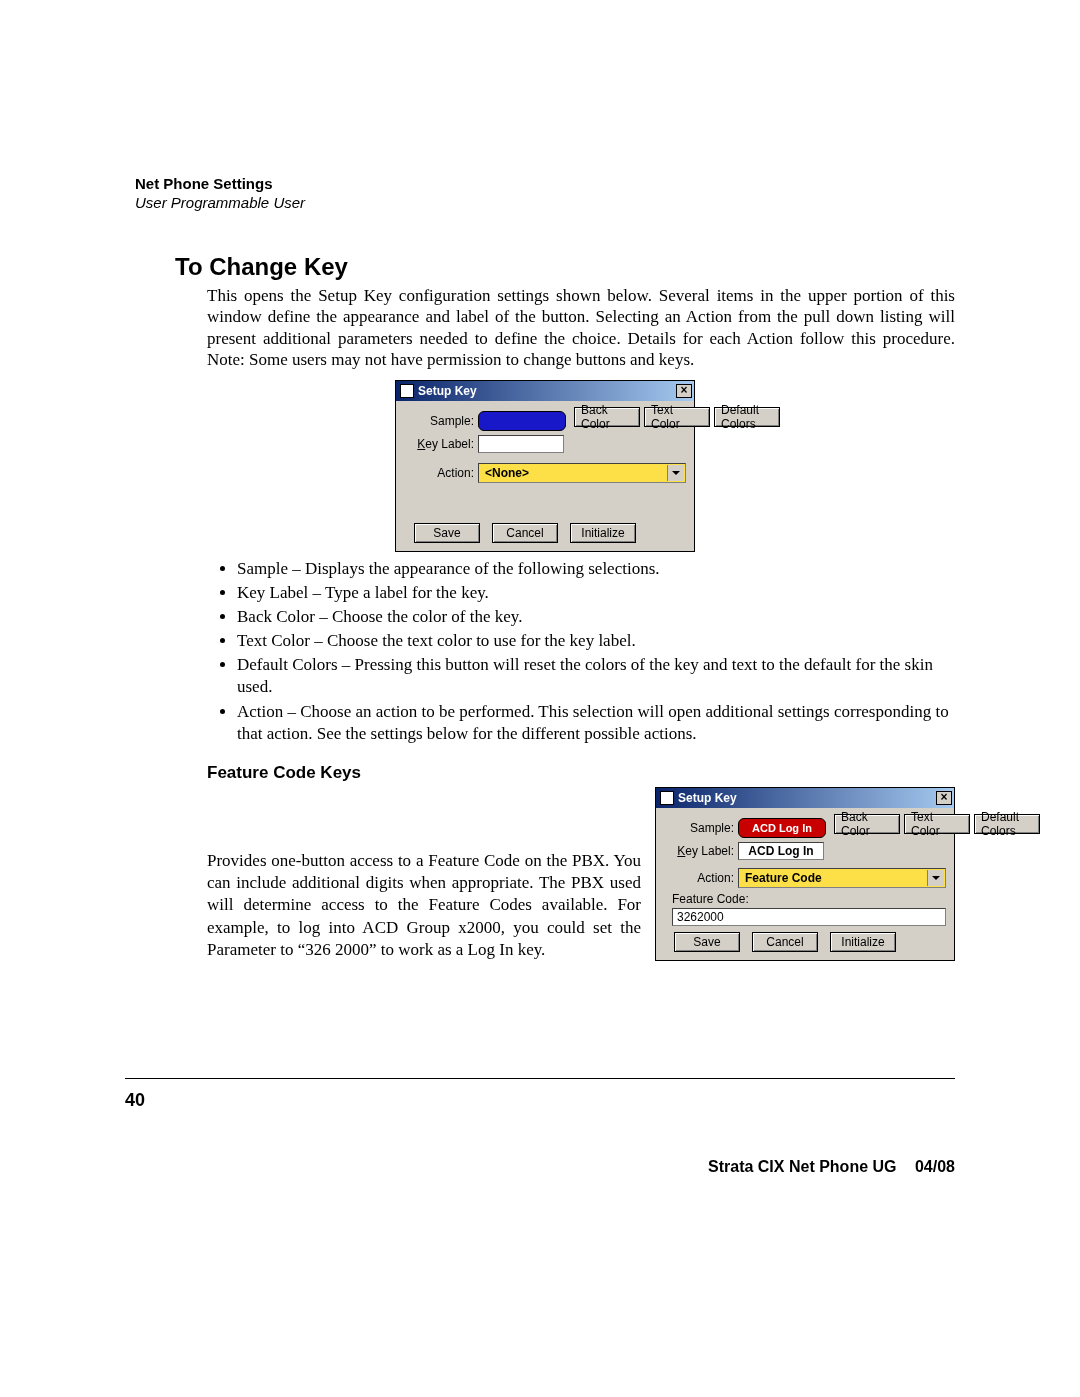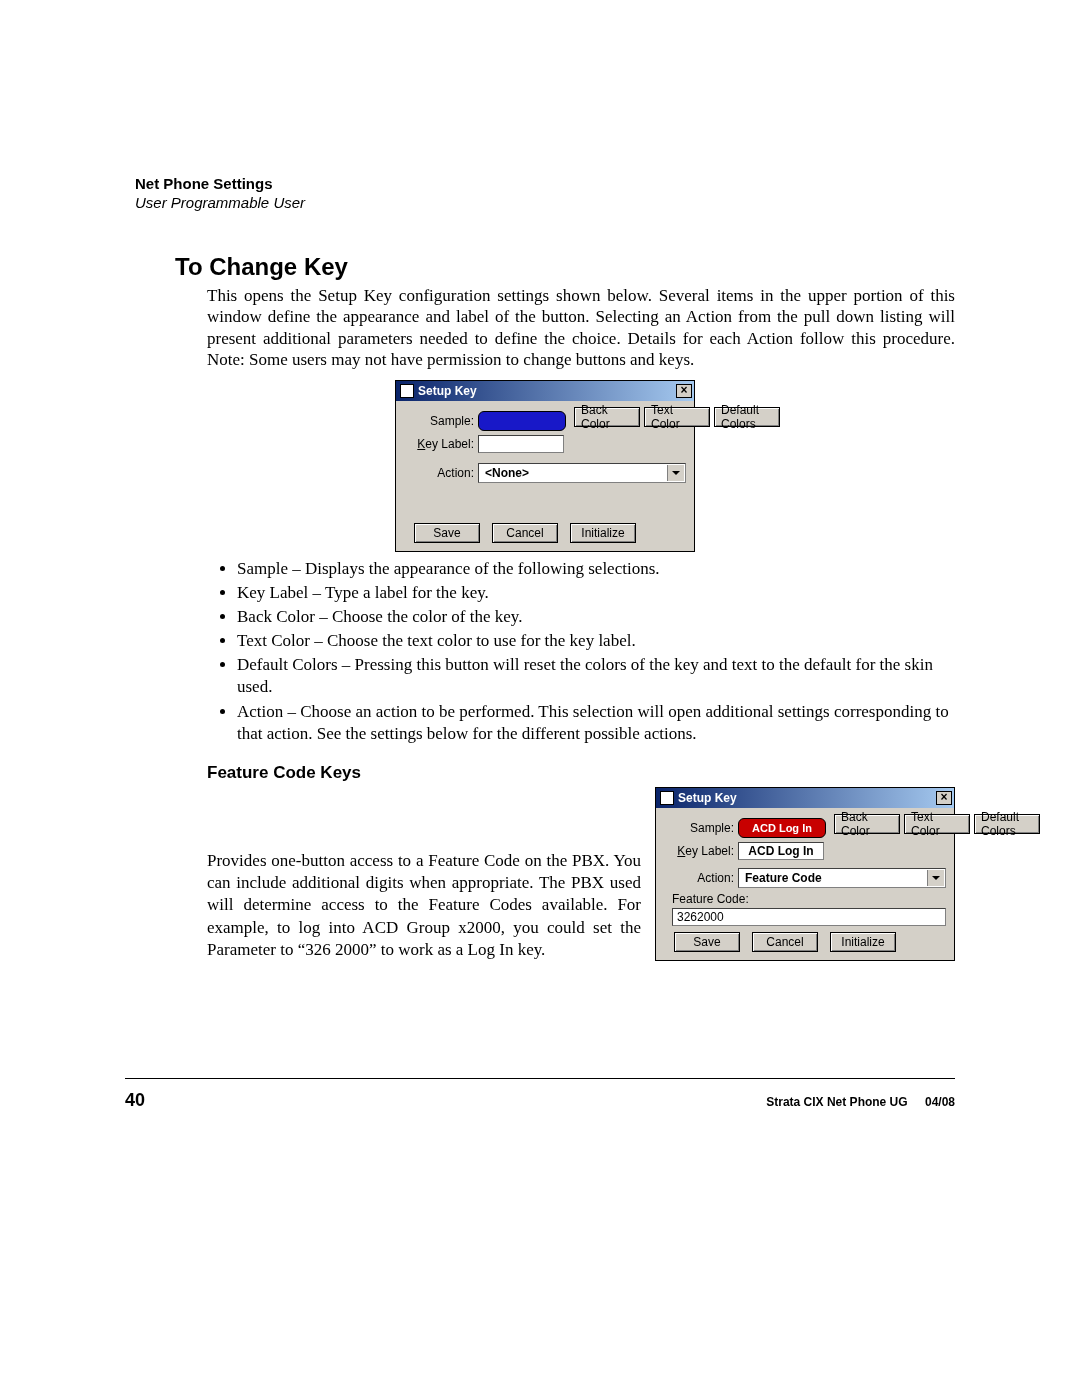--- a/index.html
+++ b/index.html
@@ -146,21 +146,21 @@
     padding: 0 4px;
     display: flex;
     align-items: center;
     justify-content: center;
     font-family: Tahoma, Arial, sans-serif;
   }
   .txtbox.wide { width: 100%; justify-content: flex-start; }
   .selectbox {
     flex: 1;
     height: 20px;
-    background: #ffffff;
+    background: #fde047;
     border: 1px solid #808080;
     border-top-color: #404040;
     border-left-color: #404040;
     box-sizing: border-box;
     display: flex;
     align-items: center;
     padding-left: 6px;
     font-weight: bold;
     font-size: 12px;
     position: relative;
@@ -220,24 +220,24 @@
     position: absolute;
     left: 125px;
     top: 1090px;
     font-family: Arial, Helvetica, sans-serif;
     font-weight: bold;
     font-size: 18px;
   }
   .foot-right {
     position: absolute;
     right: 125px;
-    top: 1095px;
-    font-family: Arial, Helvetica, sans-serif;
-    font-weight: bold;
-    font-size: 12px;
+    top: 1158px;
+    font-family: Arial, Helvetica, sans-serif;
+    font-weight: bold;
+    font-size: 16px;
   }
   .foot-right .date { margin-left: 14px; }
 </style>
 </head>
 <body>
 
 <div class="page">
   <div class="hdr-title">Net Phone Settings</div>
   <div class="hdr-sub">User Programmable User</div>
 

